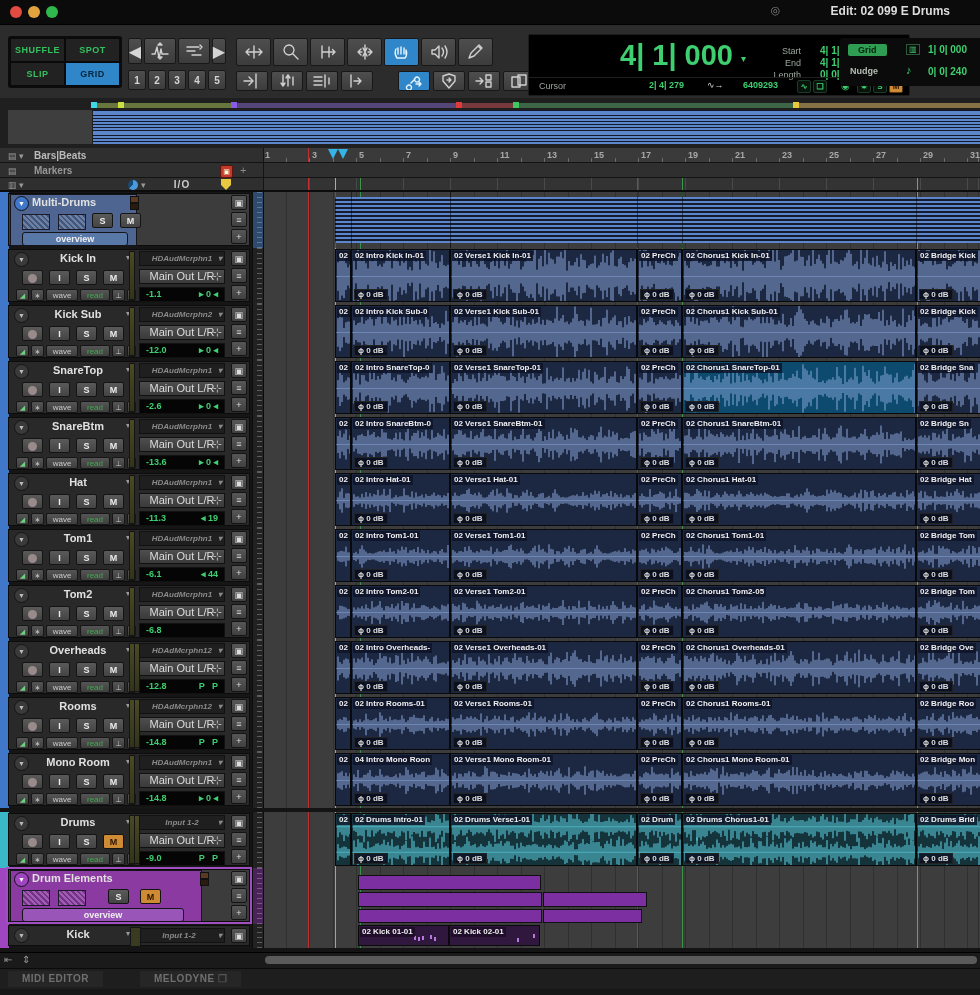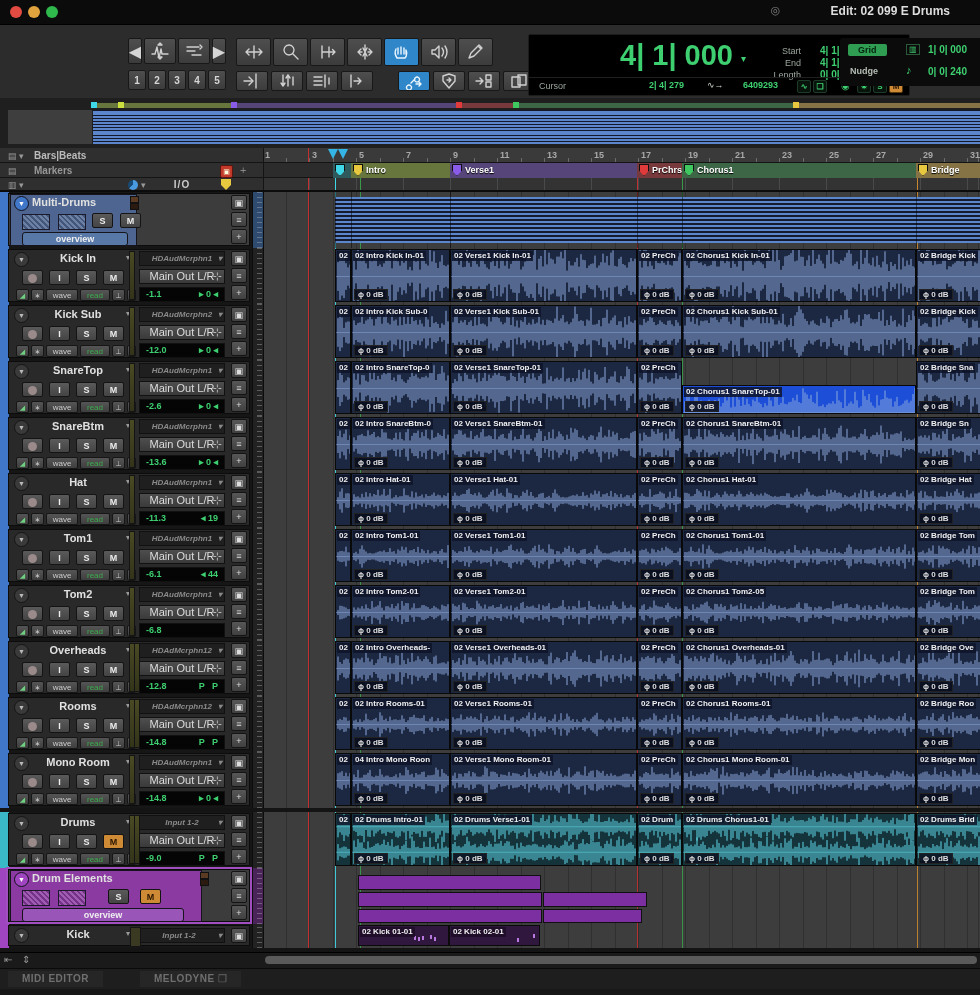--- a/index.html
+++ b/index.html
@@ -97,20 +97,26 @@
 
   <div class="titlebar">
     <div class="tl" style="left:10px;background:#e24b41;"></div>
     <div class="tl" style="left:28px;background:#e0a33e;"></div>
     <div class="tl" style="left:46px;background:#2fb84c;"></div>
     <span class="title-ic">◎</span>
     <span class="title-text">Edit: 02 099 E Drums</span>
   </div>
 
   <div class="toolbar">
+    <div class="modes">
+      <div class="mode" style="left:2px;top:2px;">SHUFFLE</div>
+      <div class="mode" style="left:57px;top:2px;">SPOT</div>
+      <div class="mode" style="left:2px;top:26px;">SLIP</div>
+      <div class="mode active" style="left:57px;top:26px;">GRID</div>
+    </div>
     <div id="zoom-cluster">
         <div class="panel-btn" style="left:128px;top:13px;width:14px;height:26px;">◀</div>
 <div class="panel-btn" style="left:144px;top:13px;width:32px;height:26px;">
           <svg class="ic" width="20" height="18" viewBox="0 0 20 18">
             <path d="M2 12 h3 l2 -7 2 11 2 -9 1 5 h6 M10 1 l-2 2 h4 Z M10 17 l-2 -2 h4 Z" stroke="#d0d0d0" stroke-width="1.4" fill="none" stroke-linecap="round" stroke-linejoin="round"></path>
           </svg>
         </div>
 <div class="panel-btn" style="left:178px;top:13px;width:32px;height:26px;">
           <svg class="ic" width="20" height="18" viewBox="0 0 20 18">
             <path d="M3 5 h12 M3 9 h8 M8 13 h9 M16 3 l2 2 -2 2" stroke="#d0d0d0" stroke-width="1.4" fill="none" stroke-linecap="round" stroke-linejoin="round"></path>
@@ -281,39 +287,20 @@
         <div style="position:absolute;left:74px;top:1px;width:0;height:0;border-left:5px solid transparent;border-right:5px solid transparent;border-top:10px solid #35b5e5;"></div>
       </div>
   </div>
   <div class="ruler" style="top:163px;height:15px;border-bottom:1px solid #141414;">
     <div class="rhead">
       <span class="hicon" style="position:absolute;left:8px;top:3px;">▤</span>
       <span style="position:absolute;left:34px;top:2px;font-size:10px;font-weight:bold;color:#979797;">Markers</span>
       <span style="position:absolute;left:220px;top:2px;width:11px;height:11px;background:#c23a2a;border:1px solid #5a1510;border-radius:2px;color:#ffd;font-size:7px;text-align:center;line-height:11px;">▣</span>
       <span style="position:absolute;left:240px;top:1px;color:#888;font-size:11px;">+</span>
     </div>
-    <div class="rlane" id="marker-lane" style="background:#2c2c2c;">
-        <div class="mk-region" style="left:69px;width:18px;background:#2e5a5e;"></div>
-        <div class="mk-region" style="left:87px;width:99px;background:#66763c;"></div>
-        <div class="mk-region" style="left:186px;width:187px;background:#564579;"></div>
-        <div class="mk-region" style="left:373px;width:45px;background:#77393c;"></div>
-        <div class="mk-region" style="left:418px;width:234px;background:#3d6647;"></div>
-        <div class="mk-region" style="left:652px;width:65px;background:#857345;"></div>
-        <div class="mk-flag" style="left:71px;background:#3fd8e8;"></div>
-        <div class="mk-flag" style="left:89px;background:#e8c83f;"></div>
-        <span class="mk-lbl" style="left:102px;">Intro</span>
-        <div class="mk-flag" style="left:188px;background:#8a5ae8;"></div>
-        <span class="mk-lbl" style="left:201px;">Verse1</span>
-        <div class="mk-flag" style="left:375px;background:#e03a3a;"></div>
-        <span class="mk-lbl" style="left:388px;">PrChrs</span>
-        <div class="mk-flag" style="left:420px;background:#3fc85f;"></div>
-        <span class="mk-lbl" style="left:433px;">Chorus1</span>
-        <div class="mk-flag" style="left:654px;background:#e8c83f;"></div>
-        <span class="mk-lbl" style="left:667px;">Bridge</span>
-      </div>
   </div>
   <div class="ruler" style="top:178px;height:14px;border-bottom:2px solid #0c0c0c;">
     <div class="rhead">
       <span class="hicon" style="position:absolute;left:8px;top:2px;">▥ ▾</span>
       <span style="position:absolute;left:128px;top:2px;width:10px;height:10px;border-radius:50%;background:conic-gradient(#4a9ae0 0 65%,#174a74 0);"></span>
       <span class="hicon" style="position:absolute;left:141px;top:2px;">▾</span>
       <span style="position:absolute;left:150px;top:1px;width:64px;text-align:center;font-size:10px;font-weight:bold;color:#ccc;letter-spacing:1px;">I/O</span>
       <span style="position:absolute;left:221px;top:1px;width:10px;height:11px;background:#e8c83f;clip-path:polygon(0 0,100% 0,100% 55%,50% 100%,0 55%);"></span>
     </div>
     <div class="rlane" id="io-ruler-lane" style="background:#333;">
@@ -590,21 +577,21 @@
               <line x1="0" y1="26.52" x2="187" y2="26.52" stroke="#8aa8dc" stroke-opacity=".5"></line>
             </svg>
       <span class="clip-lbl">02 Verse1 SnareTop-01</span>
       <span class="gain">ɸ 0 dB</span></div>
           <div class="clip" style="left:373px;width:45px;background:#1c2742;"><svg width="45" height="51">
               <path d="M2 15.6 V37.5 M4 17.5 V35.6 M6 4.3 V48.7 M8 2.1 V50.9 M10 20.6 V32.4 M12 19.6 V33.4 M14 5.2 V47.8 M16 21.5 V31.6 M18 16.4 V36.6 M20 17.2 V35.8 M22 15.1 V37.9 M24 15.1 V37.9 M26 17.1 V36.0 M28 14.3 V38.8 M30 16.7 V36.3 M32 17.8 V35.2 M34 16.4 V36.7 M36 16.2 V36.8 M38 9.3 V43.7 M40 16.8 V36.2 M42 13.3 V39.8 " stroke="#8aa8dc" stroke-width="1"></path>
               <line x1="0" y1="26.52" x2="45" y2="26.52" stroke="#8aa8dc" stroke-opacity=".5"></line>
             </svg>
       <span class="clip-lbl">02 PreCh</span>
       <span class="gain">ɸ 0 dB</span></div>
-          <div class="clip" style="left:418px;width:234px;background:#1d4ed8;margin-top:24px;"><svg width="234" height="51">
+          <div class="clip" style="left:418px;width:234px;background:#0c4a6e;"><svg width="234" height="51">
               <path d="M2 15.0 V38.0 M4 9.4 V43.6 M6 8.0 V45.1 M8 20.6 V32.5 M10 17.5 V35.5 M12 2.7 V50.4 M14 2.9 V50.1 M16 16.1 V36.9 M18 14.4 V38.6 M20 17.3 V35.7 M22 18.1 V34.9 M24 14.9 V38.1 M26 13.7 V39.4 M28 18.0 V35.1 M30 20.1 V33.0 M32 14.0 V39.1 M34 17.4 V35.7 M36 12.4 V40.6 M38 20.4 V32.7 M40 17.0 V36.0 M42 8.5 V44.5 M44 14.4 V38.6 M46 8.9 V44.1 M48 21.5 V31.5 M50 10.1 V42.9 M52 20.6 V32.4 M54 8.9 V44.2 M56 13.7 V39.3 M58 20.0 V33.1 M60 9.5 V43.5 M62 18.8 V34.3 M64 12.6 V40.4 M66 18.1 V34.9 M68 20.3 V32.7 M70 13.7 V39.3 M72 15.2 V37.9 M74 9.9 V43.2 M76 16.4 V36.6 M78 17.9 V35.2 M80 21.3 V31.7 M82 17.2 V35.9 M84 19.6 V33.5 M86 5.3 V47.7 M88 14.5 V38.6 M90 20.3 V32.7 M92 8.9 V44.2 M94 10.6 V42.4 M96 18.8 V34.2 M98 16.9 V36.1 M100 10.9 V42.1 M102 17.8 V35.2 M104 18.3 V34.7 M106 16.1 V37.0 M108 15.8 V37.3 M110 11.9 V41.1 M112 14.4 V38.7 M114 8.6 V44.5 M116 16.0 V37.0 M118 17.1 V35.9 M120 2.3 V50.7 M122 6.5 V46.5 M124 8.4 V44.6 M126 12.7 V40.4 M128 8.9 V44.2 M130 15.9 V37.1 M132 17.4 V35.6 M134 5.7 V47.4 M136 20.3 V32.8 M138 20.0 V33.0 M140 18.5 V34.5 M142 21.1 V31.9 M144 18.7 V34.4 M146 17.2 V35.8 M148 17.6 V35.5 M150 15.2 V37.8 M152 17.7 V35.3 M154 5.0 V48.1 M156 14.4 V38.6 M158 16.2 V36.8 M160 22.0 V31.0 M162 3.3 V49.8 M164 20.0 V33.0 M166 17.3 V35.8 M168 15.5 V37.5 M170 17.7 V35.4 M172 5.8 V47.2 M174 14.3 V38.7 M176 21.6 V31.5 M178 20.1 V33.0 M180 3.8 V49.3 M182 10.2 V42.9 M184 13.9 V39.1 M186 8.0 V45.0 M188 16.3 V36.7 M190 19.7 V33.4 M192 21.6 V31.4 M194 9.2 V43.8 M196 19.4 V33.7 M198 13.6 V39.5 M200 13.0 V40.1 M202 4.5 V48.6 M204 11.5 V41.6 M206 12.6 V40.5 M208 12.5 V40.5 M210 20.7 V32.4 M212 15.5 V37.6 M214 10.9 V42.1 M216 20.1 V32.9 M218 19.2 V33.8 M220 17.6 V35.5 M222 14.6 V38.5 M224 13.7 V39.3 M226 16.6 V36.4 M228 14.7 V38.4 M230 8.0 V45.0 M232 1.8 V51.2 " stroke="#8aa8dc" stroke-width="1"></path>
               <line x1="0" y1="26.52" x2="234" y2="26.52" stroke="#8aa8dc" stroke-opacity=".5"></line>
             </svg>
       <span class="clip-lbl">02 Chorus1 SnareTop-01</span>
       <span class="gain">ɸ 0 dB</span></div>
           <div class="clip" style="left:652px;width:65px;background:#1c2742;"><svg width="65" height="51">
               <path d="M2 8.9 V44.1 M4 5.8 V47.2 M6 12.5 V40.6 M8 18.5 V34.6 M10 20.5 V32.6 M12 7.2 V45.9 M14 12.6 V40.4 M16 18.8 V34.2 M18 19.8 V33.2 M20 18.6 V34.4 M22 17.2 V35.9 M24 3.1 V50.0 M26 15.5 V37.6 M28 15.7 V37.3 M30 11.5 V41.5 M32 3.7 V49.3 M34 17.7 V35.4 M36 12.1 V41.0 M38 19.1 V33.9 M40 9.5 V43.6 M42 14.1 V39.0 M44 8.2 V44.8 M46 10.1 V43.0 M48 18.5 V34.5 M50 20.0 V33.0 M52 15.6 V37.4 M54 2.4 V50.6 M56 8.6 V44.4 M58 17.3 V35.7 M60 10.6 V42.4 M62 1.8 V51.2 " stroke="#8aa8dc" stroke-width="1"></path>
               <line x1="0" y1="26.52" x2="65" y2="26.52" stroke="#8aa8dc" stroke-opacity=".5"></line>
             </svg>
       <span class="clip-lbl">02 Bridge Sna</span>

